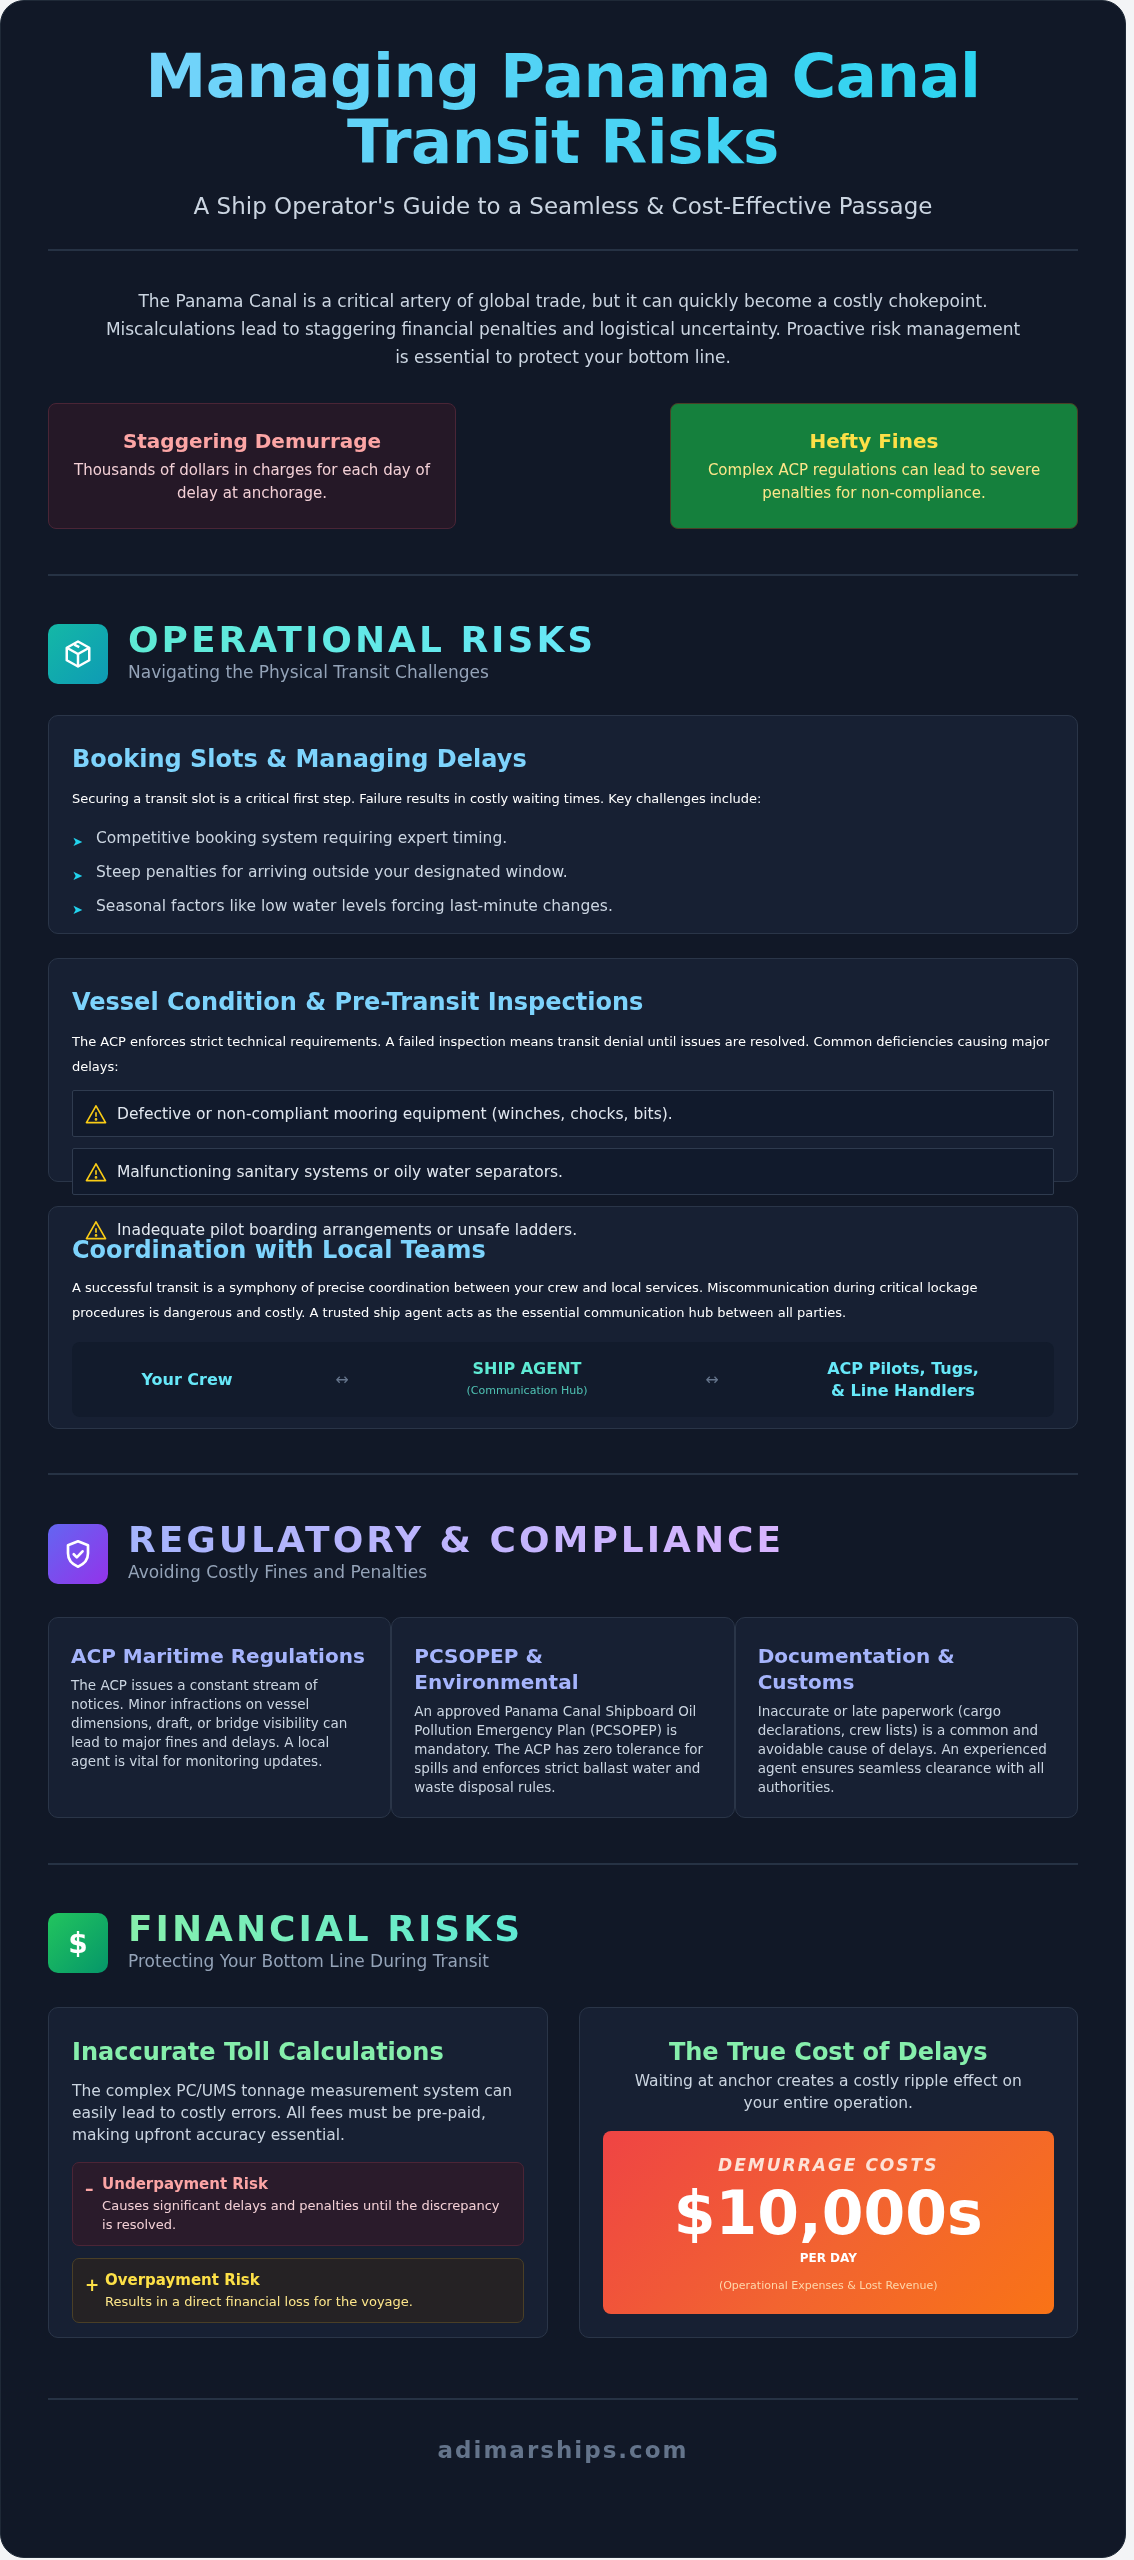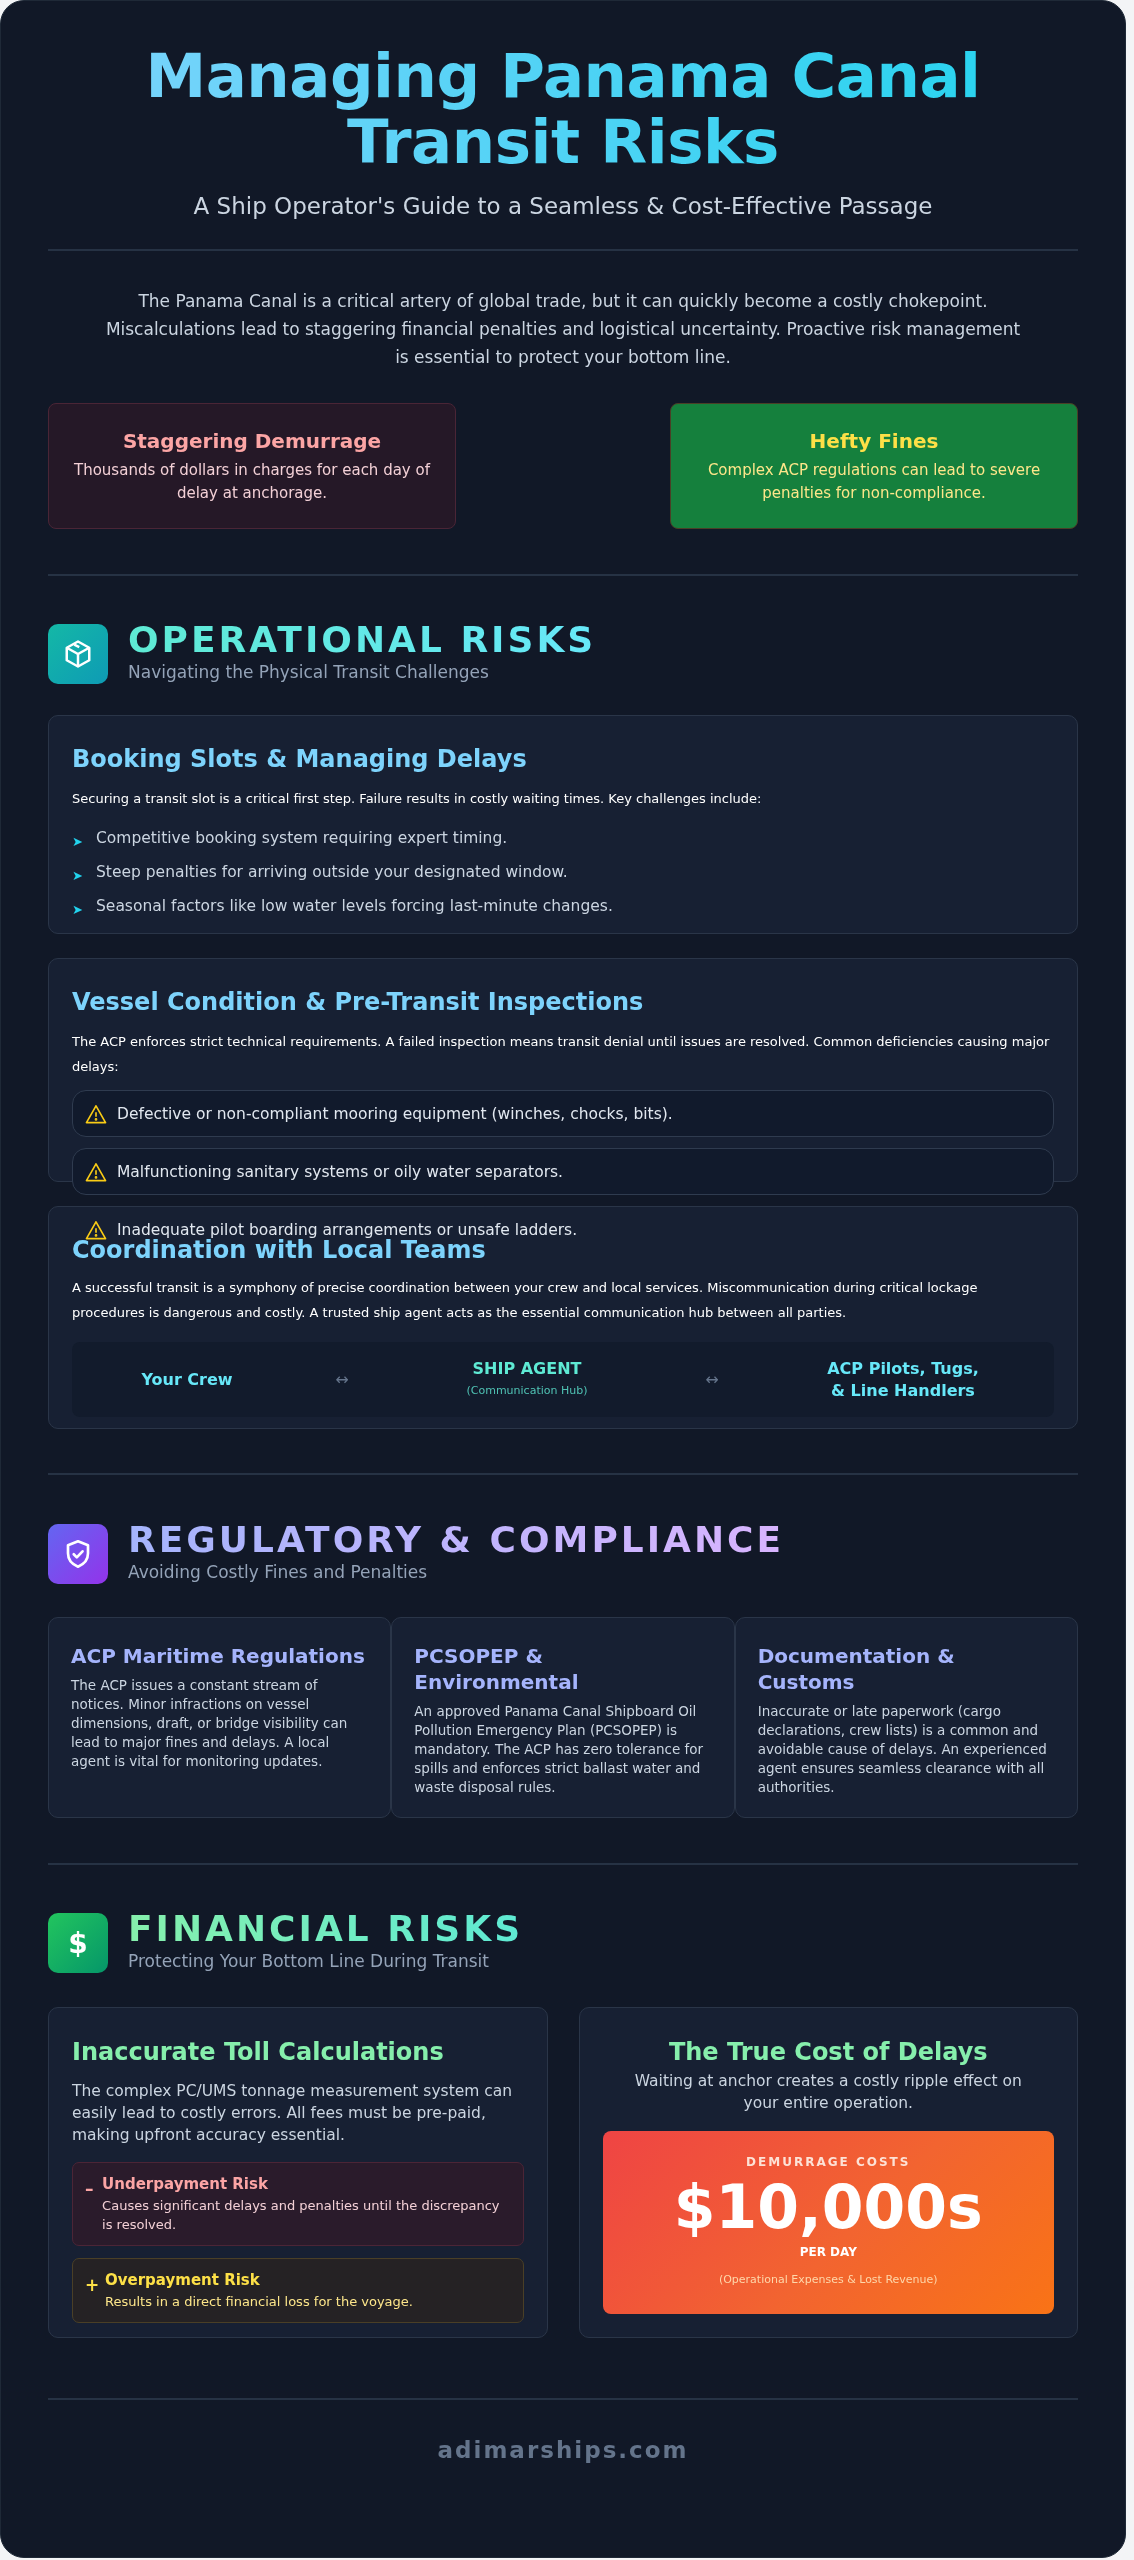--- a/index.html
+++ b/index.html
@@ -32,21 +32,21 @@
   .sec-icon { width: 60px; height: 60px; border-radius: 10px; display: flex; align-items: center; justify-content: center; margin-top: 4px; }
   .sec-title { font-size: 36px; font-weight: bold; letter-spacing: 3px; line-height: 40px; }
   .sec-sub { font-size: 17px; color: #94a3b8; margin-top: 2px; }
 
   .card { background: #172033; border: 1px solid #2a3548; border-radius: 10px; padding: 28px 23px 22px; }
   .card h3 { font-size: 24px; font-weight: bold; color: #7dd3fc; line-height: 30px; }
   .card .desc { font-size: 13px; line-height: 25px; color: #ffffff; margin-top: 12px; }
   .bullets { margin-top: 10px; list-style: none; }
   .bullets li { display: flex; align-items: center; font-size: 15.5px; height: 34px; color: #cbd5e1; }
   .bullets .chev { color: #22d3ee; font-size: 13px; width: 24px; margin-top: 6px; }
-  .warn { display: flex; align-items: center; height: 47px; margin-top: 11px; border: 1px solid #2f3b4f; border-radius: 14px; background: #111a2c; padding-left: 12px; font-size: 15.5px; color: #e2e8f0; }
+  .warn { display: flex; align-items: center; height: 47px; margin-top: 11px; border: 1px solid #2f3b4f; border-radius: 2px; background: #111a2c; padding-left: 12px; font-size: 15.5px; color: #e2e8f0; }
   .warn svg { margin-right: 10px; }
   .flow { margin-top: 17px; height: 75px; background: #121b2c; border-radius: 8px; display: flex; align-items: center; }
   .flow .node { text-align: center; font-weight: bold; color: #67e8f9; font-size: 16px; line-height: 22px; }
   .flow .node.agent { color: #5eead4; }
   .flow .hub { font-size: 11px; font-weight: normal; color: #5eead4; opacity: .8; }
   .flow .arrow { color: #64748b; font-size: 16px; text-align: center; }
 
   .reg-grid { display: flex; }
   .reg-card { flex: 1; height: 201px; background: #172033; border: 1px solid #2a3548; border-radius: 10px; padding: 25px 22px; }
   .reg-card h3 { font-size: 20px; font-weight: bold; color: #a5b4fc; line-height: 26px; }
@@ -59,21 +59,21 @@
   .risk { border-radius: 7px; display: flex; padding: 12px 14px 12px 12px; margin-top: 16px; }
   .risk.under { background: #2a1b2b; border: 1px solid #4c2536; height: 84px; }
   .risk.over { background: #252224; border: 1px solid #4a3f26; height: 65px; margin-top: 12px; }
   .risk .sign { width: 20px; font-weight: bold; font-size: 17px; margin-top: 4px; }
   .risk h4 { font-size: 15px; font-weight: bold; line-height: 18px; }
   .risk p { font-size: 13px; line-height: 19px; margin-top: 3px; }
   .risk.under .sign, .risk.under h4 { color: #fca5a5; } .risk.under p { color: #f3d0d6; }
   .risk.over .sign, .risk.over h4 { color: #fde047; } .risk.over p { color: #fde68a; }
   .cost-card { text-align: center; }
   .cost-box { margin-top: 17px; height: 183px; border-radius: 8px; background: linear-gradient(135deg, #ef4444 0%, #f26430 55%, #f97316 100%); padding-top: 24px; color: #fff; }
-  .cost-box .lbl { font-size: 12px; font-weight: bold; letter-spacing: 2px; color: #fde2d6; }
+  .cost-box .lbl { font-size: 17px; font-weight: bold; letter-spacing: 2px; color: #fde2d6; font-style: italic; }
   .cost-box .big { font-size: 60px; font-weight: bold; line-height: 68px; margin-top: 4px; }
   .cost-box .per { font-size: 12px; font-weight: bold; margin-top: 4px; }
   .cost-box .note { font-size: 11px; color: #fed7aa; margin-top: 14px; }
   .footer { text-align: center; font-size: 23px; font-weight: bold; letter-spacing: 2px; color: #64748b; }
 </style>
 </head>
 <body>
 
 <div class="page">
 

